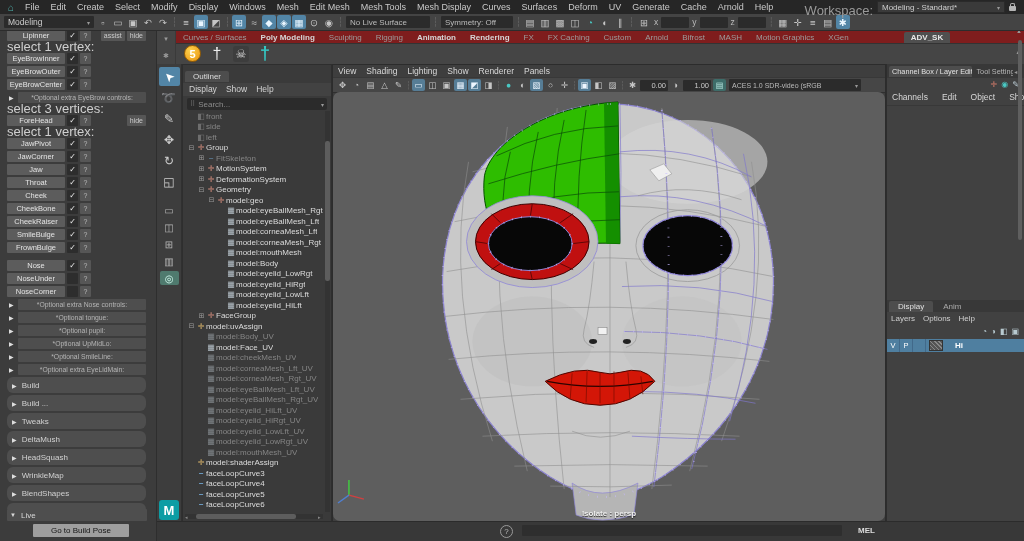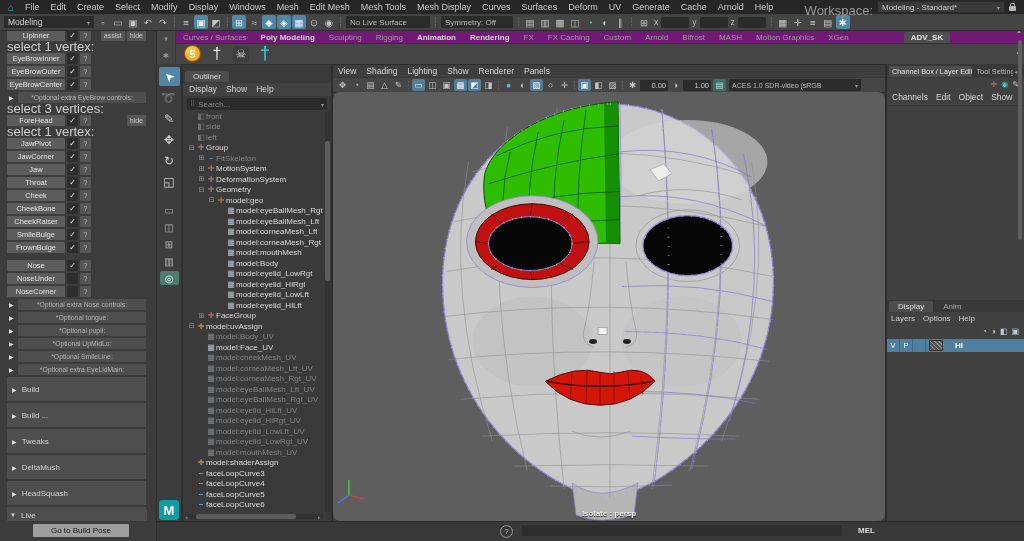--- a/index.html
+++ b/index.html
@@ -30,21 +30,21 @@
   .sl-icon.teal{color:#49c8c3;}
   .sl-icon.sep{color:#666;width:7px;font-size:9px;}
   .sl-field{background:#2b2b2b;height:12px;font-size:8px;color:#bbb;display:flex;align-items:center;
             padding:0 4px;border-radius:1px;flex:none;}
   .coord-lab{font-size:8.5px;color:#bbb;margin:0 1px;}
   .coord-field{width:28px;height:11px;background:#2b2b2b;border-radius:1px;flex:none;}
   
   .shelf{position:absolute;left:157px;top:30px;right:0;height:34px;background:#454545;z-index:20;}
   .shelf-side{position:absolute;left:0;top:0;width:18px;height:34px;display:flex;flex-direction:column;
               align-items:center;justify-content:space-around;color:#9a9a9a;font-size:7px;border-right:1px solid #3a3a3a;}
-  .shelf-tabs{position:absolute;left:19px;right:0;top:0;height:13px;background:#701a75;display:flex;
+  .shelf-tabs{position:absolute;left:19px;right:0;top:0;height:13px;background:#7f1d1d;display:flex;
               align-items:flex-end;font-size:8px;color:#9c9c9c;border-bottom:1px solid #333;overflow:hidden;}
   .shelf-tab{padding:1px 7px;white-space:nowrap;}
   .shelf-tab.hot{color:#d6d6d6;font-weight:bold;}
   .shelf-tab.active{background:#4f4f4f;color:#e8e8e8;border-radius:2px 2px 0 0;font-weight:bold;margin-left:48px;}
   .shelf-body{position:absolute;left:19px;right:0;top:13px;height:21px;display:flex;align-items:center;gap:7px;padding-left:8px;}
   .shelf-item{width:18px;height:18px;display:flex;align-items:center;justify-content:center;font-size:14px;}
   .shelf-item.as5{background:radial-gradient(circle at 35% 30%,#ffd24d,#e8920f);border-radius:50%;
                   color:#fff;font-size:11px;font-weight:bold;width:15px;height:15px;border:1px solid #9a5f00;}
   .shelf-item.skel{color:#ececec;font-size:16px;}
   .shelf-item.skull{color:#cfcfcf;font-size:12px;background:#3d3d3d;border-radius:3px;width:16px;height:16px;}
@@ -65,22 +65,22 @@
   .lrow.vertex .extra-wrap{display:flex;margin-left:auto;gap:2px;}
   .extra{height:11px;background:#565656;color:#ccc;font-size:7px;padding:0 3px;display:flex;
          align-items:center;border-radius:1px;}
   .extra:empty{display:none;}
   .lrow.label .lab{display:block;font-size:13px;color:#cfcfcf;height:8px;line-height:8px;}
   .lrow.optional{padding-left:2px;}
   .lrow.optional .opt{display:flex;flex:1;height:11px;align-items:center;gap:3px;}
   .opt .arr{color:#ddd;font-size:6px;width:6px;font-style:normal;}
   .optbar{flex:1;background:#4e4e4e;height:11px;line-height:11px;font-size:6.8px;color:#b5b5b5;
           text-align:center;border-radius:1px;font-weight:normal;overflow:hidden;white-space:nowrap;}
-  .lrow.section .sec{display:flex;flex:1;height:24px;background:#4e4e4e;align-items:center;gap:5px;
-          padding-left:5px;border-radius:0;font-size:8px;color:#d2d2d2;}
+  .lrow.section .sec{display:flex;flex:1;height:16px;background:#4e4e4e;align-items:center;gap:5px;
+          padding-left:5px;border-radius:6px;font-size:8px;color:#d2d2d2;}
   .sec .arr{font-size:6px;color:#ddd;font-style:normal;}
   .sec b{font-weight:normal;}
   .lrow.gap{height:3px;}
   .lp-footer{margin-top:auto;flex:none;}
   .pose-row{height:12px;background:#4e4e4e;display:flex;align-items:center;gap:5px;padding-left:3px;
             font-size:8px;color:#d8d8d8;border-radius:1px;}
   .pose-row .arr{font-size:6px;}
   .gobuild{margin:3px 0 4px 26px;width:96px;height:13px;background:#9e9e9e;color:#151515;font-size:8px;
            display:flex;align-items:center;justify-content:center;border-radius:1px;}
   .lp-scroll-up{position:absolute;right:2px;top:28px;color:#999;font-size:6px;z-index:26;}
@@ -155,21 +155,21 @@
   
   .rightpanel{position:absolute;right:0;top:64px;width:138px;bottom:19px;background:#414141;
               border-left:1px solid #2d2d2d;box-sizing:border-box;overflow:hidden;z-index:10;}
   .cb-tabs{height:13px;display:flex;align-items:center;background:#383838;font-size:7.3px;
            color:#b5b5b5;gap:1px;padding:1px 2px 0;}
   .cb-tab{padding:1px 3px;white-space:nowrap;overflow:hidden;}
   .cb-tab.active{background:#4d4d4d;color:#e2e2e2;border-radius:2px 2px 0 0;}
   .cb-tab-arrows{margin-left:auto;color:#999;font-size:6px;flex:none;}
   .cb-gizmos{display:flex;justify-content:flex-end;gap:4px;padding:2px 5px 0;font-size:8px;height:10px;}
   .gz-red{color:#d07a6a;}.gz-teal{color:#49c8c3;}.gz-gray{color:#b5c4cc;}
-  .cb-menus{display:flex;gap:8px;font-size:8.5px;color:#d8d8d8;padding:2px 5px 3px;border-bottom:1px solid #383838;}
+  .cb-menus{display:flex;gap:14px;font-size:8.5px;color:#d8d8d8;padding:2px 5px 3px;border-bottom:1px solid #383838;}
   .cb-empty{padding:52px 13px 0;color:#9a9a9a;font-size:8.5px;text-align:center;line-height:1.5;}
   .layer-ed{position:absolute;top:236px;left:0;right:0;}
   .le-tabs{display:flex;gap:1px;background:#383838;padding:1px 2px 0;font-size:8px;}
   .le-tab{color:#aaa;padding:1px 9px;}
   .le-tab.active{background:#4d4d4d;color:#e0e0e0;border-radius:2px 2px 0 0;}
   .le-menus{display:flex;gap:8px;font-size:8px;color:#d0d0d0;padding:2px 4px;}
   .le-icons{display:flex;justify-content:flex-end;gap:4px;padding:2px 5px;font-size:8px;color:#b8cad0;}
   .le-row{height:13px;background:#4f7fa0;display:flex;align-items:center;margin-top:1px;}
   .le-cell{width:12px;height:13px;border-right:1px solid #41698a;color:#fff;font-size:7.5px;
            display:flex;align-items:center;justify-content:center;flex:none;}

